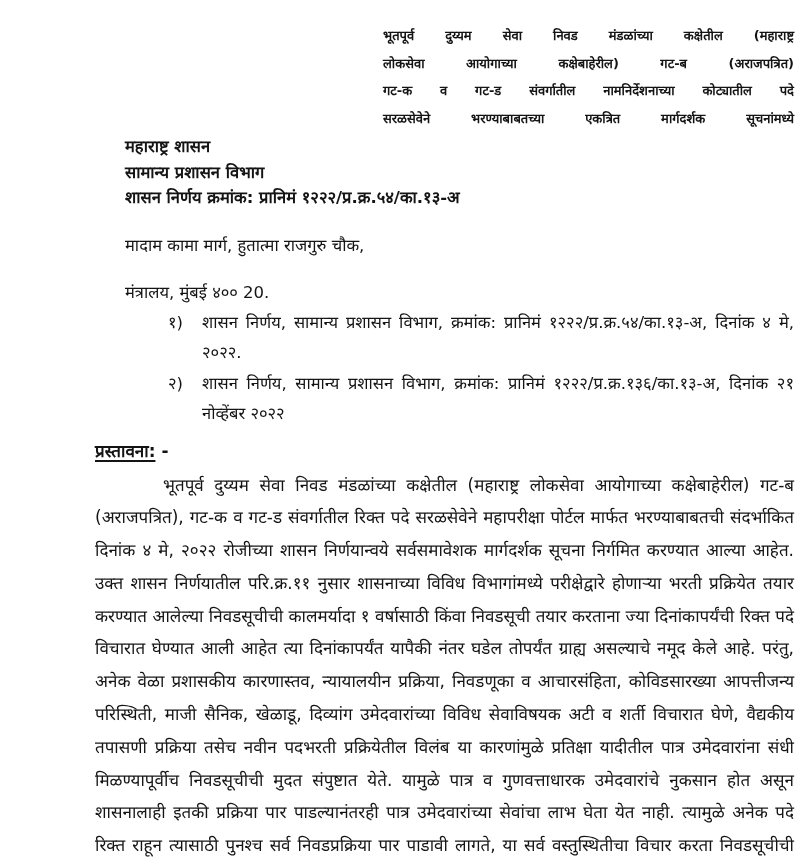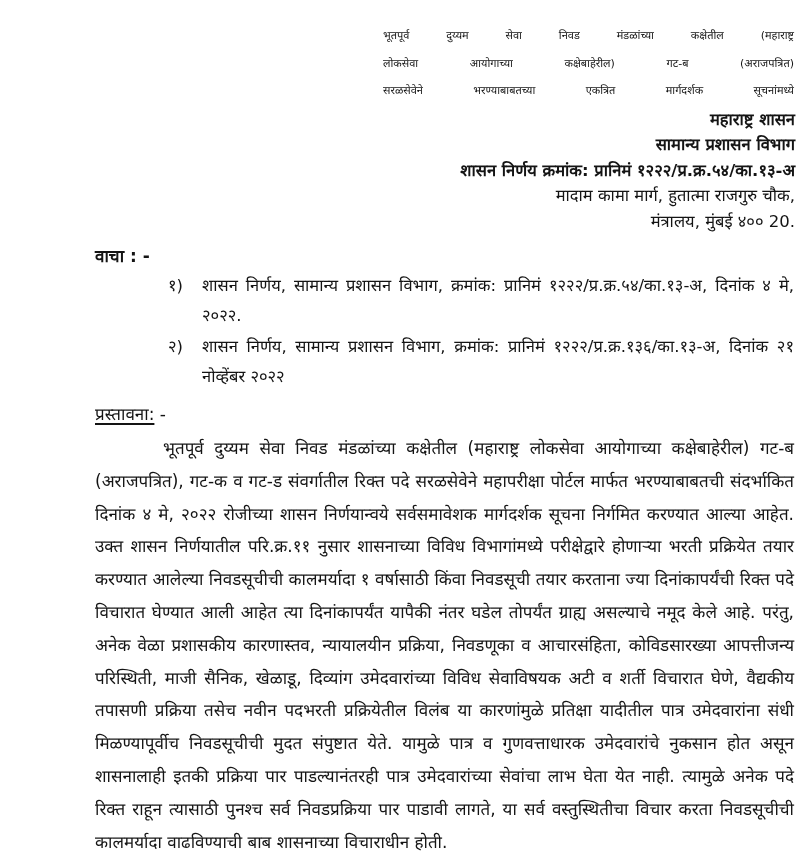--- a/index.html
+++ b/index.html
@@ -14,42 +14,42 @@
     background: #ffffff;
     color: #141414;
     font-family: "DejaVu Sans", "Liberation Sans", sans-serif;
     overflow: hidden;
     box-sizing: border-box;
   }
 
   
   .subject {
     margin: 22px 6px 0 383px;
-    font-weight: 400;
-    font-size: 11px;
+    font-weight: 700;
+    font-size: 13px;
     line-height: 27.5px;
   }
   .subject-line {
     text-align: justify;
     text-align-last: justify;
   }
   .subject-line.last {
     text-align-last: left;
   }
 
   
   .letterhead {
     margin: 2px 0 0 125px;
     width: 670px;
-    text-align: right;
+    text-align: left;
     font-size: 16.5px;
     line-height: 25.5px;
   }
   .lh-bold { font-weight: 700; }
-  .lh-reg  { font-weight: 400; }
+  .lh-reg  { font-weight: 400; margin-top: 22px; }
 
   
   .read-heading {
     margin: 9px 0 0 95px;
     font-weight: 700;
     font-size: 17px;
     line-height: 26px;
   }
 
   
@@ -66,21 +66,21 @@
     flex: 0 0 34px;
   }
   .ref-text {
     flex: 1 1 auto;
     text-align: justify;
   }
 
   
   .preamble-heading {
     margin: 9px 0 0 95px;
-    font-weight: 400;
+    font-weight: 700;
     font-size: 17px;
     line-height: 26px;
   }
   .underlined {
     text-decoration: underline;
     text-decoration-thickness: 2px;
     text-underline-offset: 3px;
   }
 
   
@@ -93,32 +93,32 @@
   }
 </style>
 </head>
 <body>
 
 <div class="page">
 
   <div class="subject">
     <div class="subject-line">भूतपूर्व दुय्यम सेवा निवड मंडळांच्या कक्षेतील (महाराष्ट्र</div>
     <div class="subject-line">लोकसेवा आयोगाच्या कक्षेबाहेरील)  गट-ब  (अराजपत्रित)</div>
+    <div class="subject-line">गट-क व गट-ड संवर्गातील नामनिर्देशनाच्या कोट्यातील पदे</div>
     <div class="subject-line">सरळसेवेने भरण्याबाबतच्या एकत्रित मार्गदर्शक सूचनांमध्ये</div>
   </div>
 
   <div class="letterhead">
     <div class="lh-bold">महाराष्ट्र शासन</div>
     <div class="lh-bold">सामान्य प्रशासन विभाग</div>
     <div class="lh-bold">शासन निर्णय क्रमांक: प्रानिमं १२२२/प्र.क्र.५४/का.१३-अ</div>
     <div class="lh-reg">मादाम कामा मार्ग, हुतात्मा राजगुरु चौक,</div>
     <div class="lh-reg">मंत्रालय, मुंबई ४०० 20.</div>
   </div>
 
-  <div class="read-heading">वाचा : -</div>
 
   <div class="ref-list">
     <div class="ref-item">
       <span class="ref-num">१)</span>
       <span class="ref-text">शासन निर्णय, सामान्य प्रशासन विभाग, क्रमांक: प्रानिमं १२२२/प्र.क्र.५४/का.१३-अ, दिनांक ४ मे, २०२२.</span>
     </div>
     <div class="ref-item">
       <span class="ref-num">२)</span>
       <span class="ref-text">शासन निर्णय, सामान्य प्रशासन विभाग, क्रमांक: प्रानिमं १२२२/प्र.क्र.१३६/का.१३-अ, दिनांक २१ नोव्हेंबर २०२२</span>
     </div>

